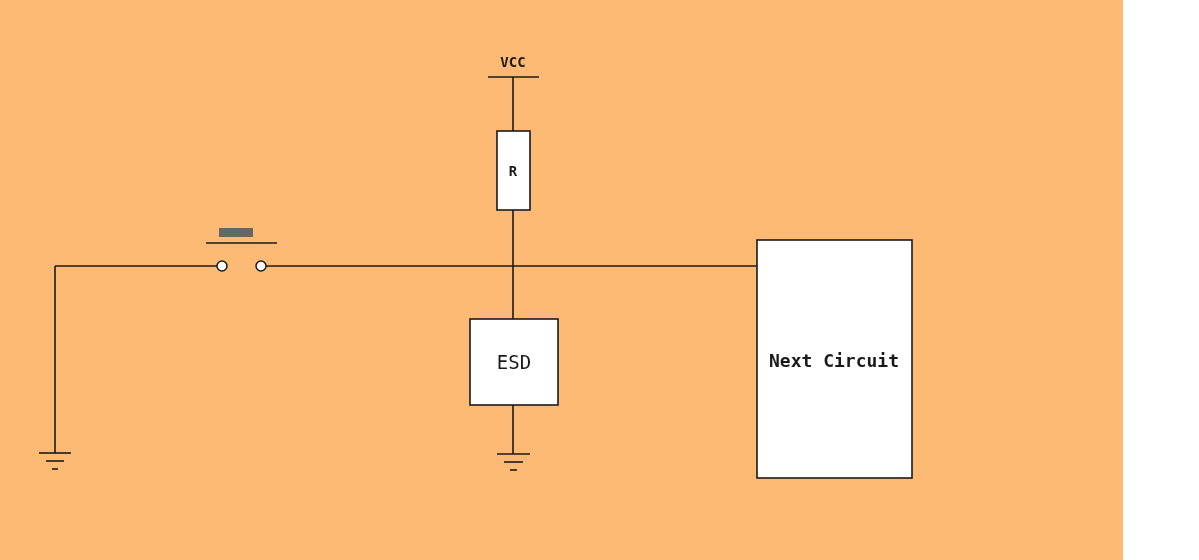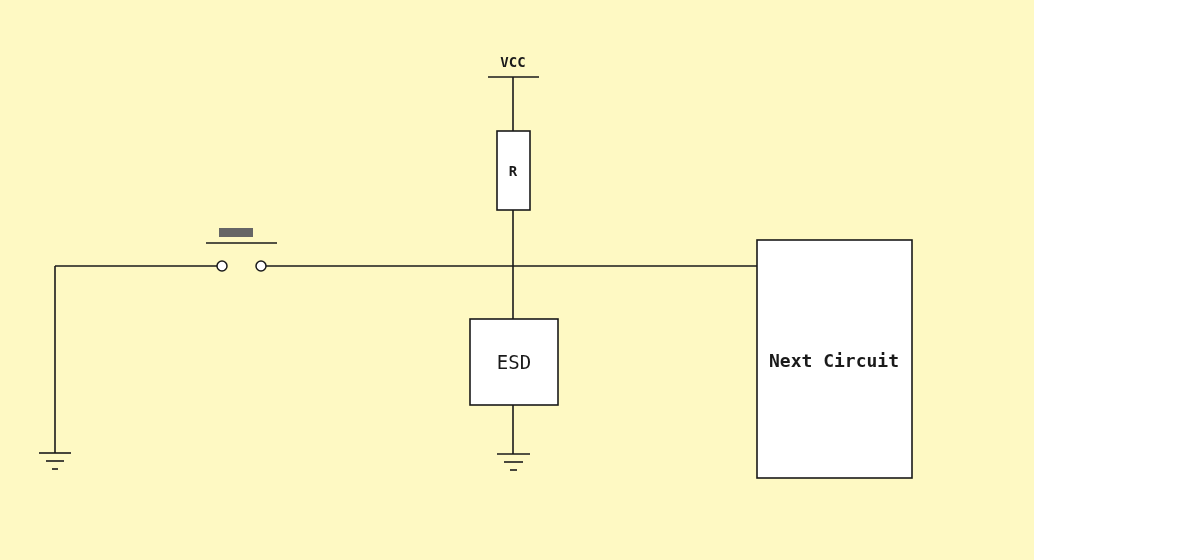--- a/index.html
+++ b/index.html
@@ -2,23 +2,23 @@
 <html><head>
 <meta charset="utf-8">
 <style>
   html, body {
     margin: 0;
     padding: 0;
     background: #ffffff;
   }
   .canvas {
     position: relative;
-    width: 1034px;
+    width: 1123px;
     height: 560px;
-    background: #fef9c3;
+    background: #fdba74;
     overflow: hidden;
   }
   svg {
     display: block;
   }
   .wire {
     stroke: #1a1a1a;
     stroke-width: 1.6;
     fill: none;
   }

